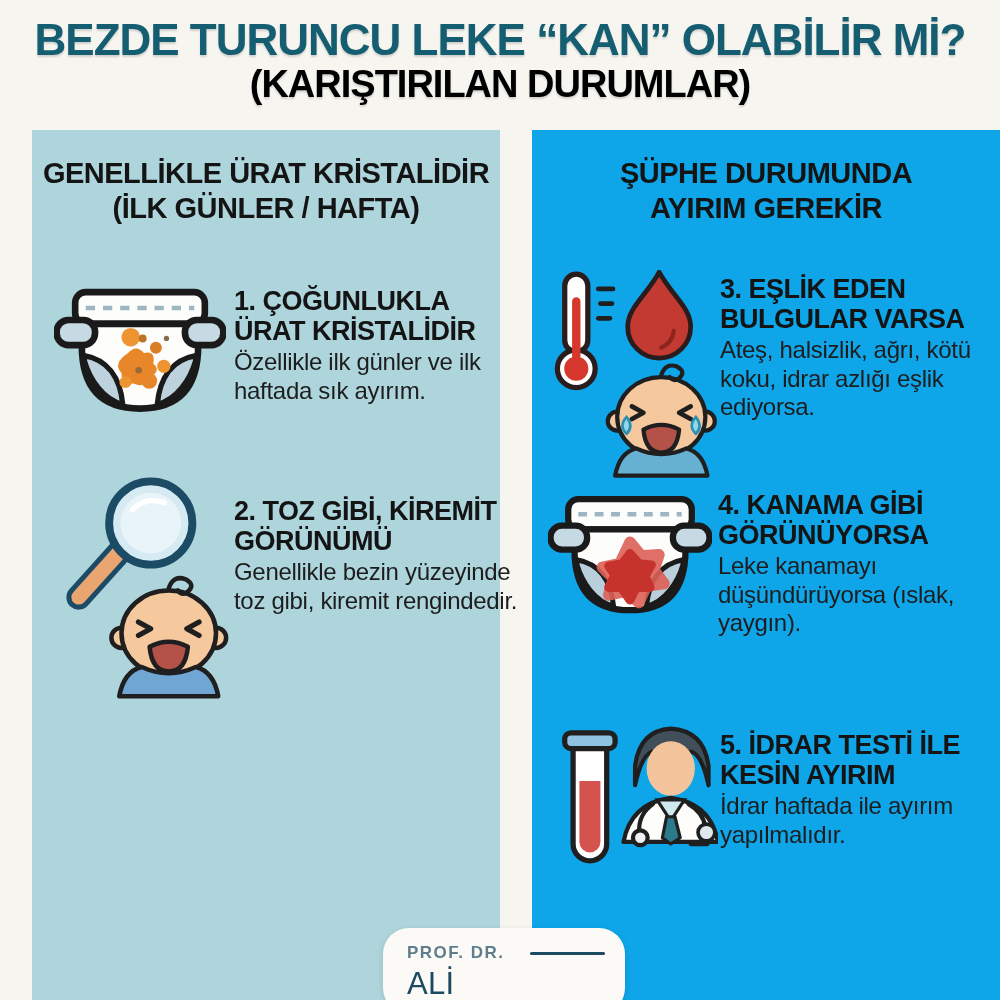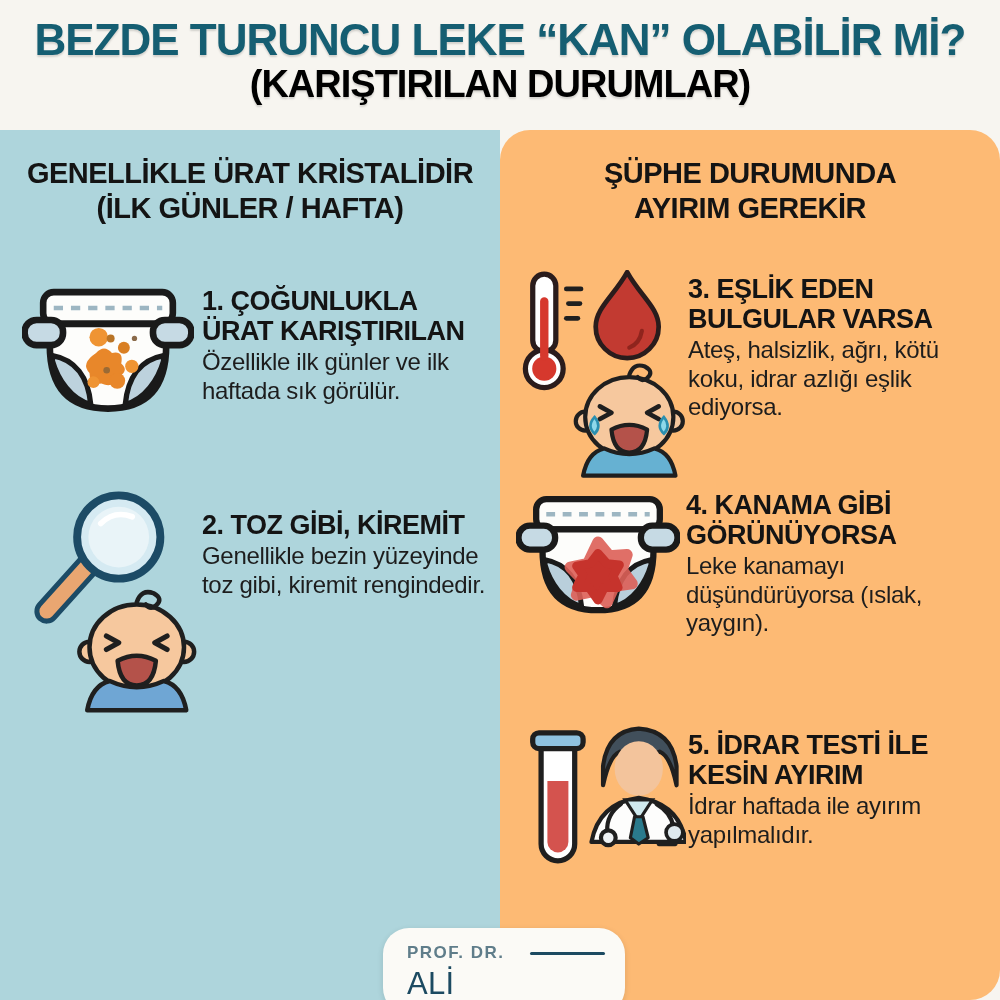--- a/index.html
+++ b/index.html
@@ -9,37 +9,37 @@
 
   
   .header { height:130px; background:#f7f5f0; text-align:center; padding-top:16px; }
   .title-1 { font-size:44px; font-weight:800; letter-spacing:-1px; color:#155e72; line-height:1.1;
              text-shadow:0 2px 2px rgba(0,0,0,0.15); }
   .title-2 { font-size:38px; font-weight:800; letter-spacing:-1px; color:#000000; line-height:1.1;
              text-shadow:0 2px 2px rgba(0,0,0,0.15); }
 
   
   .columns { position:relative; display:flex; height:870px; }
-  .col { width:500px; position:relative; }
+  .col { width:500px; position:relative;margin-left:32px; }
   .col-left  { background:#aed5dc; }
-  .col-right { background:#fdba74;border-radius:30px; }
+  .col-right { background:#0ea5e9; }
 
   .col-heading { position:absolute; top:26px; left:0; right:0; text-align:center;
                  font-size:29px; font-weight:800; color:#141414; line-height:1.22; letter-spacing:-0.5px; }
 
   .item { position:absolute; display:flex; align-items:flex-start; }
   .icon-box { flex:0 0 auto; }
   .item-text { flex:1 1 auto; padding-top:4px; }
   .item-title { font-size:27px; font-weight:800; color:#141414; line-height:1.12; letter-spacing:-0.5px; }
   .item-body  { font-size:24px; color:#1d1d1d; line-height:1.18; margin-top:2px; letter-spacing:-0.3px; }
 
   
   .item-1 { top:152px; left:22px; width:466px; }
   .item-1 .icon-box { width:180px; }
-  .item-2 { top:356px; left:22px; width:466px;justify-content:center; }
+  .item-2 { top:342px; left:22px; width:466px;justify-content:center; }
   .item-2 .icon-box { width:180px; }
   .item-2 .item-text { padding-top:24px; }
 
   
   .item-3 { top:140px; left:18px; width:472px; }
   .item-3 .icon-box { width:170px; }
   .item-4 { top:356px; left:16px; width:472px; }
   .item-4 .icon-box { width:170px; }
   .item-5 { top:596px; left:18px; width:472px; }
   .item-5 .icon-box { width:170px; }
@@ -90,23 +90,23 @@
             <circle cx="72" cy="73" r="6" fill="#e8872a"></circle>
             <circle cx="54" cy="74" r="4.5" fill="#ef9433"></circle>
             <circle cx="67" cy="41" r="3" fill="#b97426"></circle>
             <circle cx="85" cy="41" r="2" fill="#8a6a4a"></circle>
             <circle cx="64" cy="65" r="2.5" fill="#9a6a35"></circle>
           </svg>
         </div>
         <div class="item-text">
           <div class="item-title">
             <div>1. ÇOĞUNLUKLA</div>
-            <div>ÜRAT KARIŞTIRILAN</div>
-          </div>
-          <div class="item-body">Özellikle ilk günler ve ilk haftada sık görülür.</div>
+            <div>ÜRAT KRİSTALİDİR</div>
+          </div>
+          <div class="item-body">Özellikle ilk günler ve ilk haftada sık ayırım.</div>
         </div>
       </div>
 
       <div class="item item-2">
         <div class="icon-box">
           <svg width="180" height="228" viewBox="0 0 160 200">
             <g>
               <line x1="58" y1="70" x2="22" y2="110" stroke="#1c4b66" stroke-width="22" stroke-linecap="round"></line>
               <line x1="58" y1="70" x2="22" y2="110" stroke="#e9a671" stroke-width="13" stroke-linecap="round"></line>
               <circle cx="86" cy="44" r="37" fill="#d5eaf2" stroke="#1c4b66" stroke-width="7"></circle>
@@ -121,20 +121,21 @@
               <path d="M-27,-8 l11,6 l-11,6" fill="none" stroke="#1f1f1f" stroke-width="4.5" stroke-linecap="round" stroke-linejoin="round"></path>
               <path d="M27,-8 l-11,6 l11,6" fill="none" stroke="#1f1f1f" stroke-width="4.5" stroke-linecap="round" stroke-linejoin="round"></path>
               <path d="M-17,14 q17,-9 34,0 q-2,22 -17,22 q-15,0 -17,-22 z" fill="#b4524a" stroke="#1f1f1f" stroke-width="4" stroke-linejoin="round"></path>
               <path d="M-44,58 q4,-22 20,-26 q24,11 48,0 q16,4 20,26 z" fill="#6fa6d4" stroke="#1f1f1f" stroke-width="4" stroke-linejoin="round"></path>
             </g>
           </svg>
         </div>
         <div class="item-text">
           <div class="item-title">
             <div>2. TOZ GİBİ, KİREMİT</div>
+            <div>GÖRÜNÜMÜ</div>
           </div>
           <div class="item-body">Genellikle bezin yüzeyinde toz gibi, kiremit rengindedir.</div>
         </div>
       </div>
     </div>
 
     <div class="col col-right">
       <div class="col-heading">
         <div>ŞÜPHE DURUMUNDA</div>
         <div>AYIRIM GEREKİR</div>

